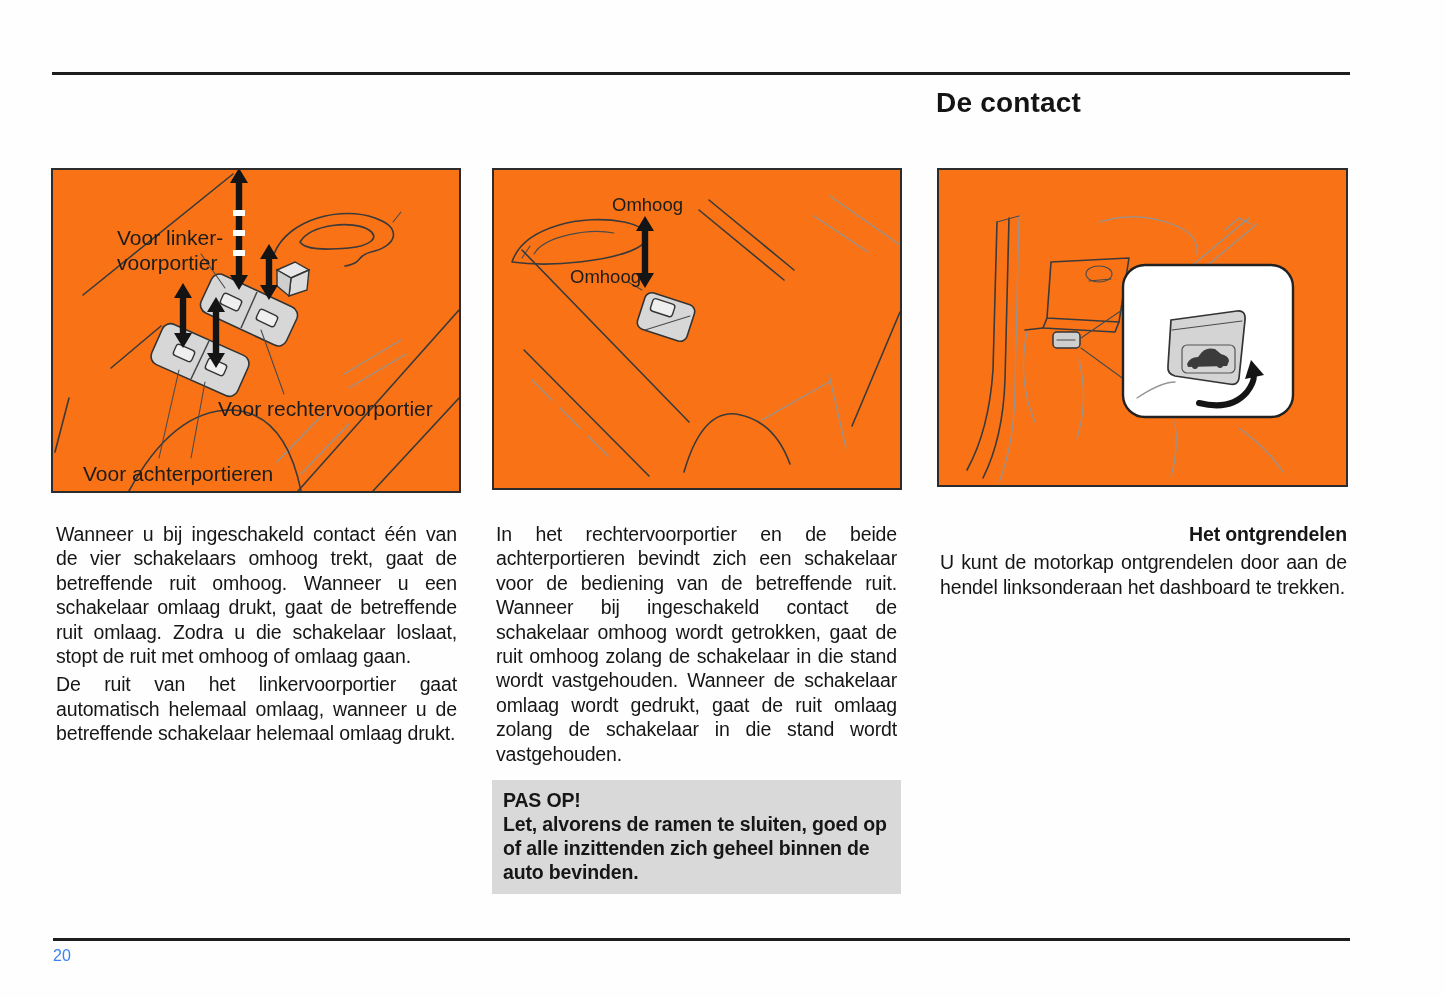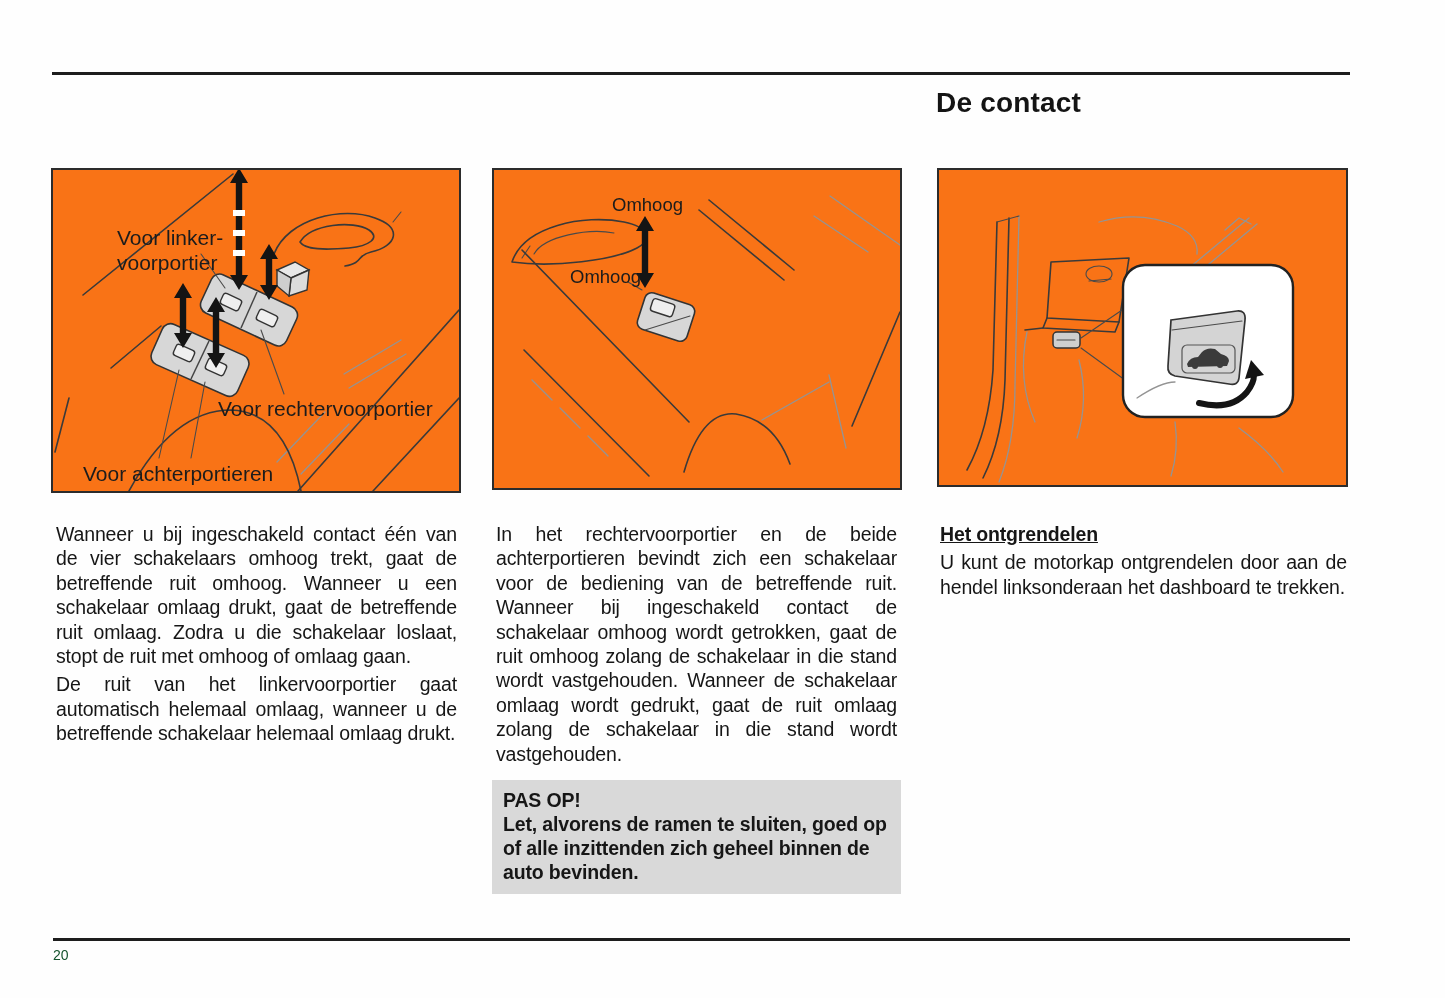--- a/index.html
+++ b/index.html
@@ -37,37 +37,37 @@
   
   .col{
     position:absolute;top:518px;
     font-size:19.5px;line-height:24.4px;text-align:justify;color:#161616;
     letter-spacing:-0.15px;
   }
   #col1{left:52px;width:409px;}
   #col2{left:492px;width:409px;}
   #col3{left:936px;width:415px;}
   .col p{margin:4px;}
-  .col-heading{font-weight:bold;text-align:left;text-decoration:underline;}
+  .col-heading{font-weight:bold;text-align:right;}
   .warning{
     background:#d9d9d9;
     margin-top:14px;
     padding:8px 8px 10px 11px;
     font-weight:bold;
     text-align:left;
     line-height:24px;
   }
   .warning .w-title{margin:0 0 0 0;}
   .warning .w-body{margin:0;}
   
   .ftr-rule{
     position:absolute;left:53px;top:938px;width:1297px;height:2.5px;background:#1d1d1d;
   }
   .page-number{
-    position:absolute;left:53px;top:947px;font-size:14px;color:#14532d;
+    position:absolute;left:53px;top:947px;font-size:16px;color:#3b82f6;
   }
   
   .art{stroke:#3a3a3a;stroke-width:1.6;fill:none;stroke-linecap:round;stroke-linejoin:round;}
   .art-light{stroke:#949494;stroke-width:1.3;fill:none;stroke-linecap:round;}
   .art-thin{stroke:#4a4a4a;stroke-width:1.1;fill:none;stroke-linecap:round;}
   .panel{fill:#d7d7d7;stroke:#333;stroke-width:1.6;}
   .rocker{fill:#efefef;stroke:#333;stroke-width:1.4;}
   .arrow{fill:#141414;stroke:none;}
   .gap{fill:#ffffff;stroke:none;}
 </style>

